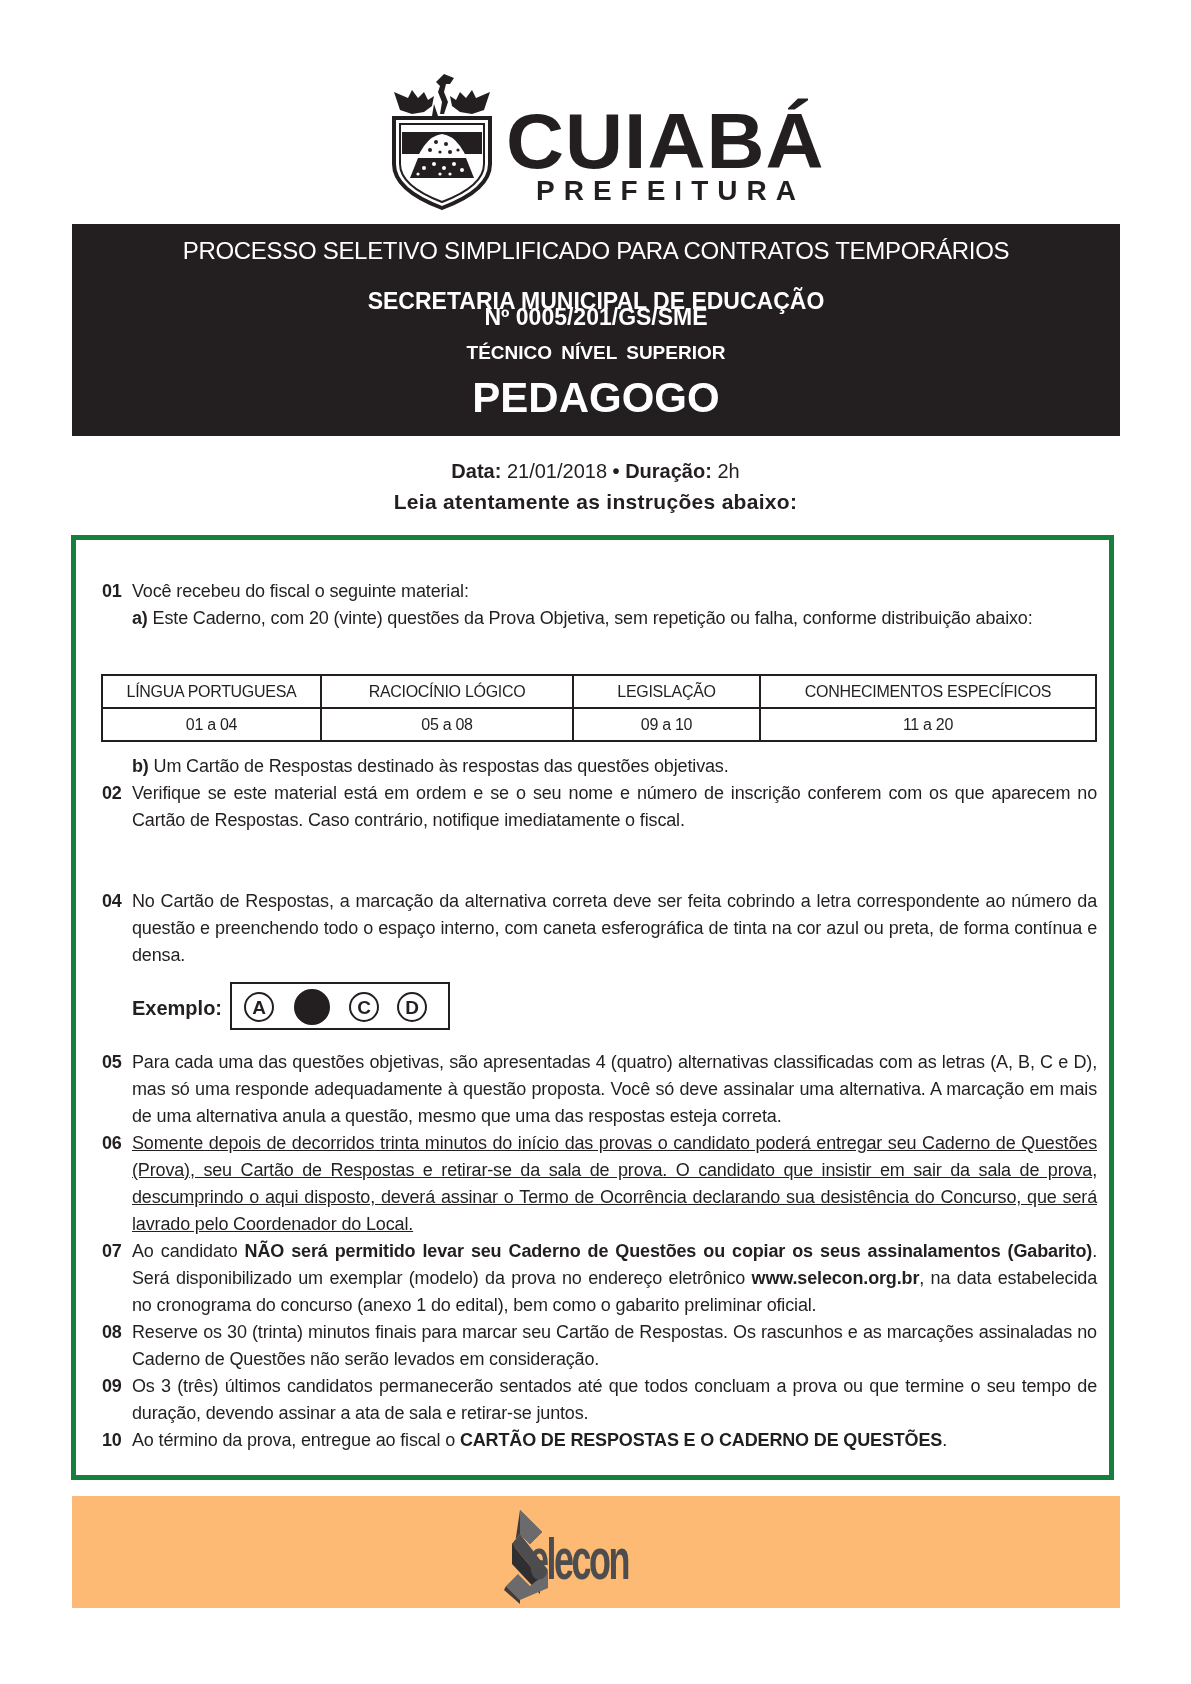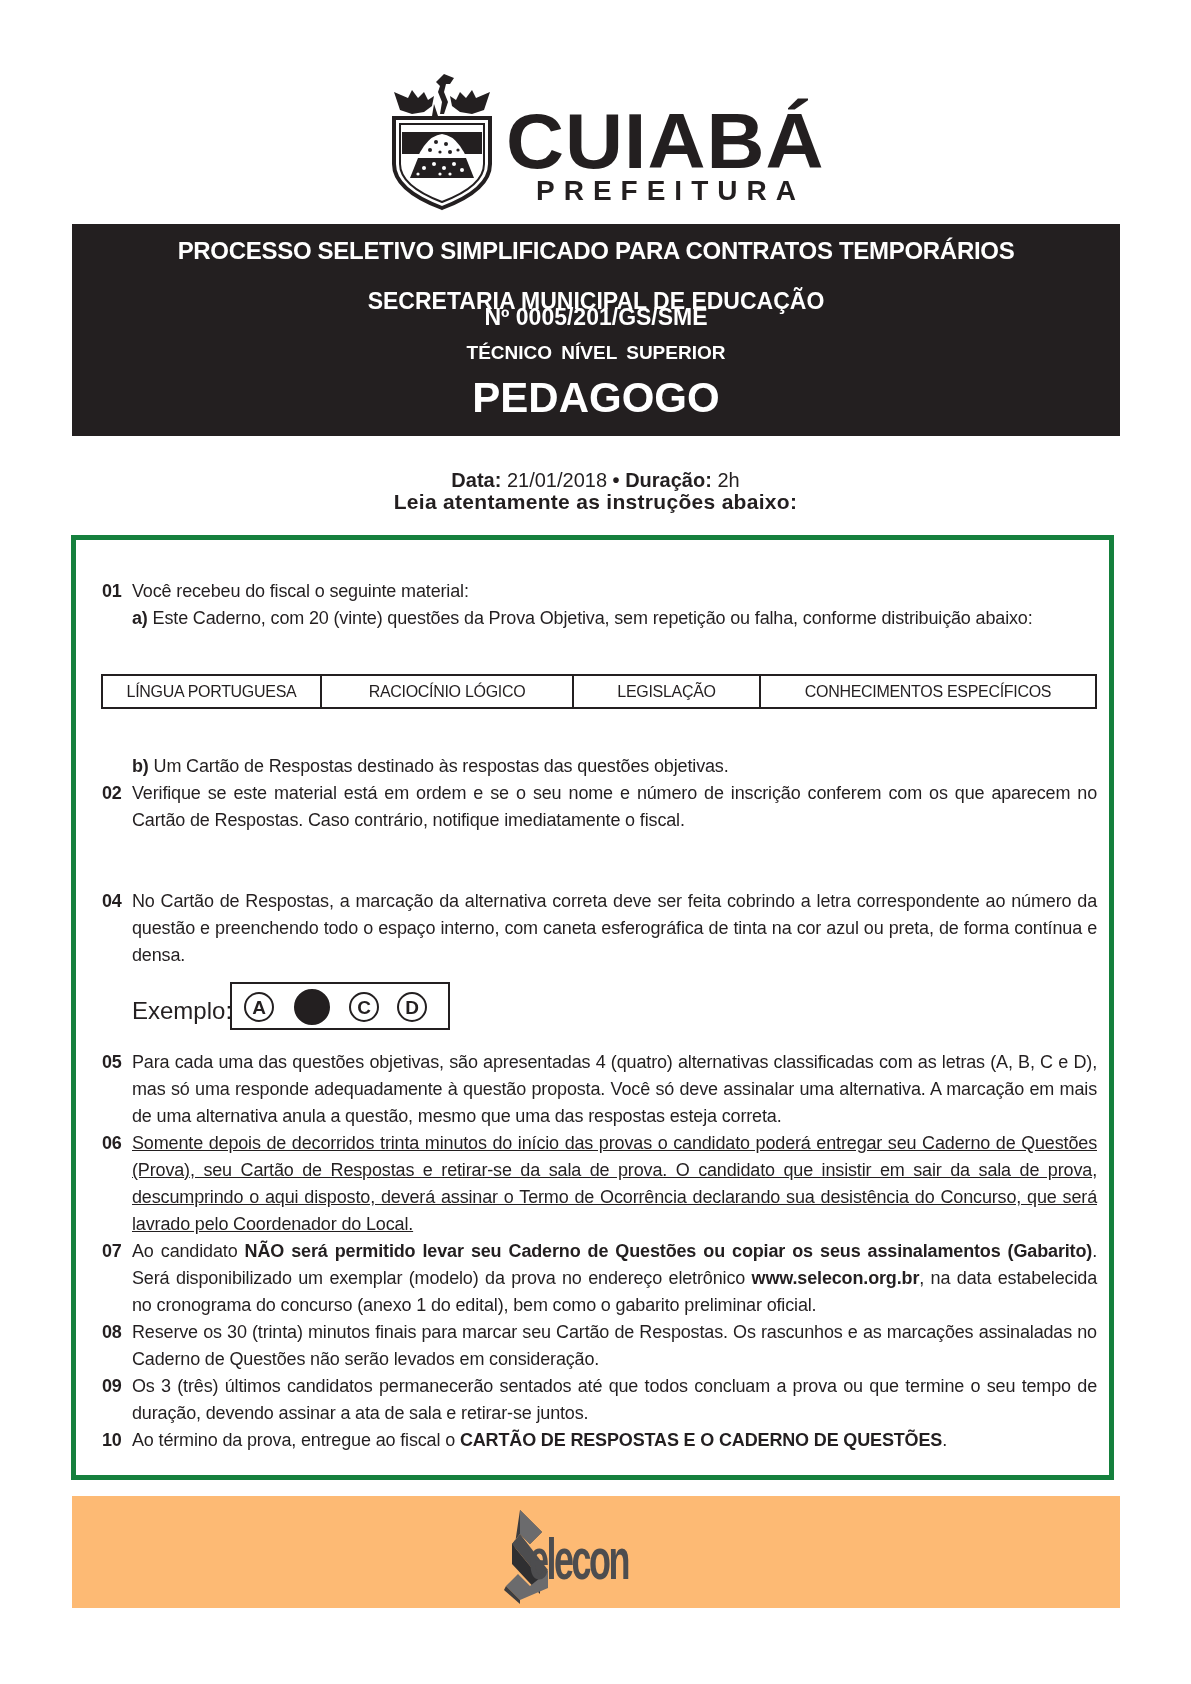--- a/index.html
+++ b/index.html
@@ -11,49 +11,49 @@
   .logo .crest { position: absolute; left: 0; top: 0; width: 108px; height: 140px; }
   .logo .city { position: absolute; left: 118px; top: 30px; font-family: "Liberation Sans", sans-serif;
                 font-weight: 900; font-size: 78px; letter-spacing: 1px; color: #231f20; line-height: 1;
                 transform: scaleX(1.03); transform-origin: left; }
   .logo .pref { position: absolute; left: 148px; top: 103px; font-size: 28px; letter-spacing: 9px;
                 color: #231f20; font-weight: 700; }
 
   
   .band { position: absolute; left: 72px; top: 224px; width: 1048px; height: 212px;
           background: #231f20; color: #ffffff; text-align: center; }
-  .band .l1 { position: absolute; left: 0; right: 0; top: 13px; font-weight: 700; font-size: 24px;
+  .band .l1 { position: absolute; left: 0; right: 0; top: 13px; font-weight: 400; font-size: 24px;
               letter-spacing: -0.3px; }
   .band .l2 { position: absolute; left: 0; right: 0; top: 64px; font-weight: 700; font-size: 23px; }
   .band .l3 { position: absolute; left: 0; right: 0; top: 80px; font-weight: 700; font-size: 23px; }
   .band .l4 { position: absolute; left: 0; right: 0; top: 118px; font-weight: 700; font-size: 19px;
               word-spacing: 4px; }
   .band .l5 { position: absolute; left: 0; right: 0; top: 150px; font-weight: 700; font-size: 42px; }
 
   .meta { position: absolute; left: 0; width: 1191px; text-align: center; }
-  .meta.date { top: 460px; font-size: 20px; margin-top: 9px; }
+  .meta.date { top: 460px; font-size: 20px; }
   .meta.read { top: 490px; font-size: 21px; font-weight: 700; letter-spacing: 0.3px; }
   .meta b { font-weight: 700; }
 
   
   .box { position: absolute; left: 71px; top: 535px; width: 1043px; height: 945px;
          border: 5px solid #15803d; box-sizing: border-box; }
   .instr { position: absolute; left: 26px; width: 995px; font-size: 18px; line-height: 27px;
            color: #231f20; letter-spacing: -0.15px; }
   .instr .num { position: absolute; left: 0; top: 0; font-weight: 700; width: 30px; }
   .instr .txt { margin-left: 30px; text-align: justify; }
   .instr .txt b { font-weight: 700; }
 
   table.dist { position: absolute; left: 25px; top: 134px; width: 996px; border-collapse: collapse;
                font-size: 16px; letter-spacing: -0.3px; }
   table.dist th, table.dist td { border: 2px solid #231f20; text-align: center; height: 31px; padding: 0; }
   table.dist th { font-weight: 400; text-transform: uppercase; }
 
   .example { position: absolute; left: 56px; top: 442px; height: 52px; }
-  .example .lbl { position: absolute; left: 0; top: 15px; font-weight: 400; font-size: 24px; white-space: nowrap; }
+  .example .lbl { position: absolute; left: 0; top: 15px; font-weight: 700; font-size: 20px; white-space: nowrap; }
   .example .frame { position: absolute; left: 98px; top: 0; width: 220px; height: 48px;
                     border: 2px solid #231f20; box-sizing: border-box; }
   .bubble { position: absolute; top: 8px; width: 30px; height: 30px; border-radius: 50%;
             border: 2px solid #231f20; box-sizing: border-box; text-align: center; line-height: 27px;
             font-weight: 700; font-size: 19px; }
   .bubble.filled { background: #231f20; width: 36px; height: 36px; top: 5px; }
 
   
   .footer { position: absolute; left: 72px; top: 1496px; width: 1048px; height: 112px; background: #fdba74; }
   .footer .mark { position: absolute; left: 418px; top: 8px; width: 200px; height: 100px; }
@@ -129,20 +129,26 @@
   </div>
 
   <table class="dist">
     <tbody>
         <tr>
       <th style="width:217px">LÍNGUA PORTUGUESA</th>
       <th style="width:250px">RACIOCÍNIO LÓGICO</th>
       <th style="width:185px">LEGISLAÇÃO</th>
       <th>CONHECIMENTOS ESPECÍFICOS</th>
     </tr>
+    <tr>
+      <td>01 a 04</td>
+      <td>05 a 08</td>
+      <td>09 a 10</td>
+      <td>11 a 20</td>
+    </tr>
   </tbody>
     </table>
 
   <div class="instr" style="top:213px;">
     <div class="txt">
       <b>b)</b>
       <span>Um Cartão de Respostas destinado às respostas das questões objetivas.</span>
     </div>
   </div>
 

